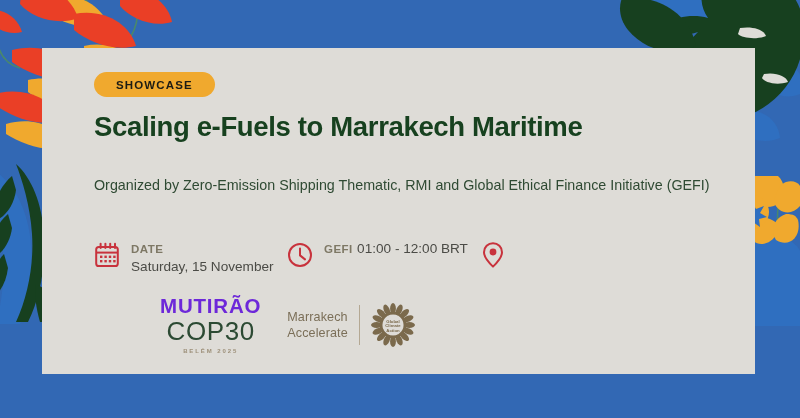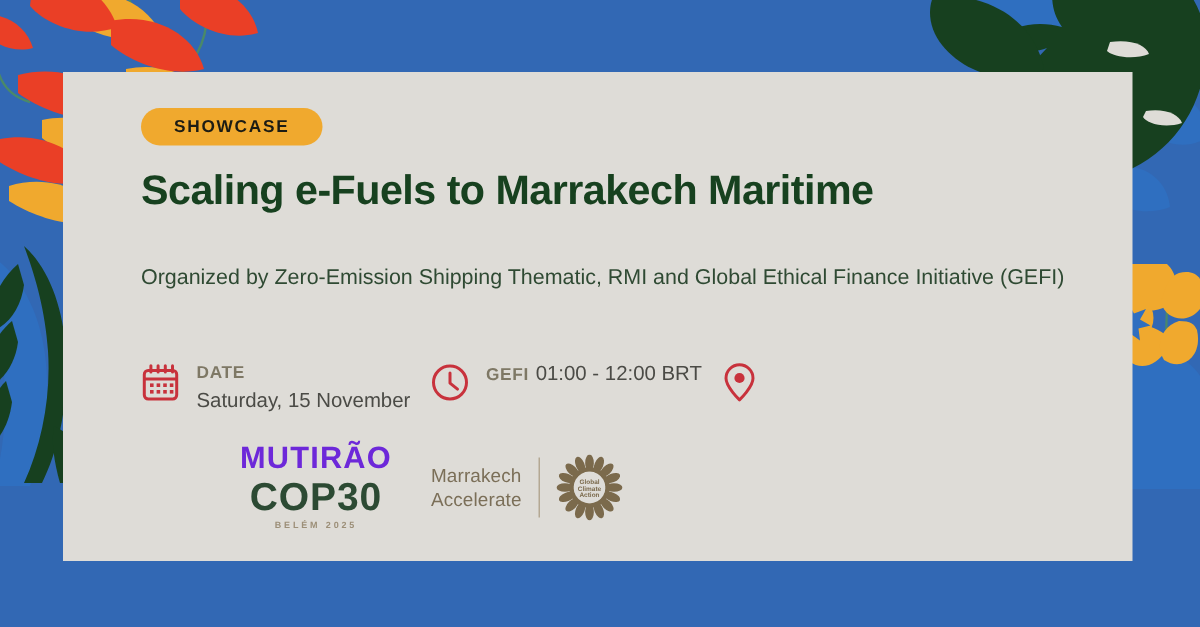--- a/index.html
+++ b/index.html
@@ -77,21 +77,21 @@
   #logos {
     position:absolute; left:118px; top:248px;
     display:flex; align-items:center;
   }
   #mutirao { text-align:center; }
   #mutirao .m-top {
     font-size:20.5px; font-weight:bold; letter-spacing:0.8px;
     color:#6d28d9; line-height:1;
   }
   #mutirao .m-mid {
-    font-size:26px; font-weight:bold; letter-spacing:0.6px;
+    font-size:26px; font-weight:normal; letter-spacing:0.6px;
     color:#2c4a33; line-height:1.07; margin-top:1px;text-align:center;
   }
   #mutirao .m-sub {
     font-size:6px; font-weight:bold; letter-spacing:1.9px;
     color:#9c8f78; margin-top:3px;
   }
 
   #mp-block {
     display:flex; align-items:center;
     margin-left:26px;

